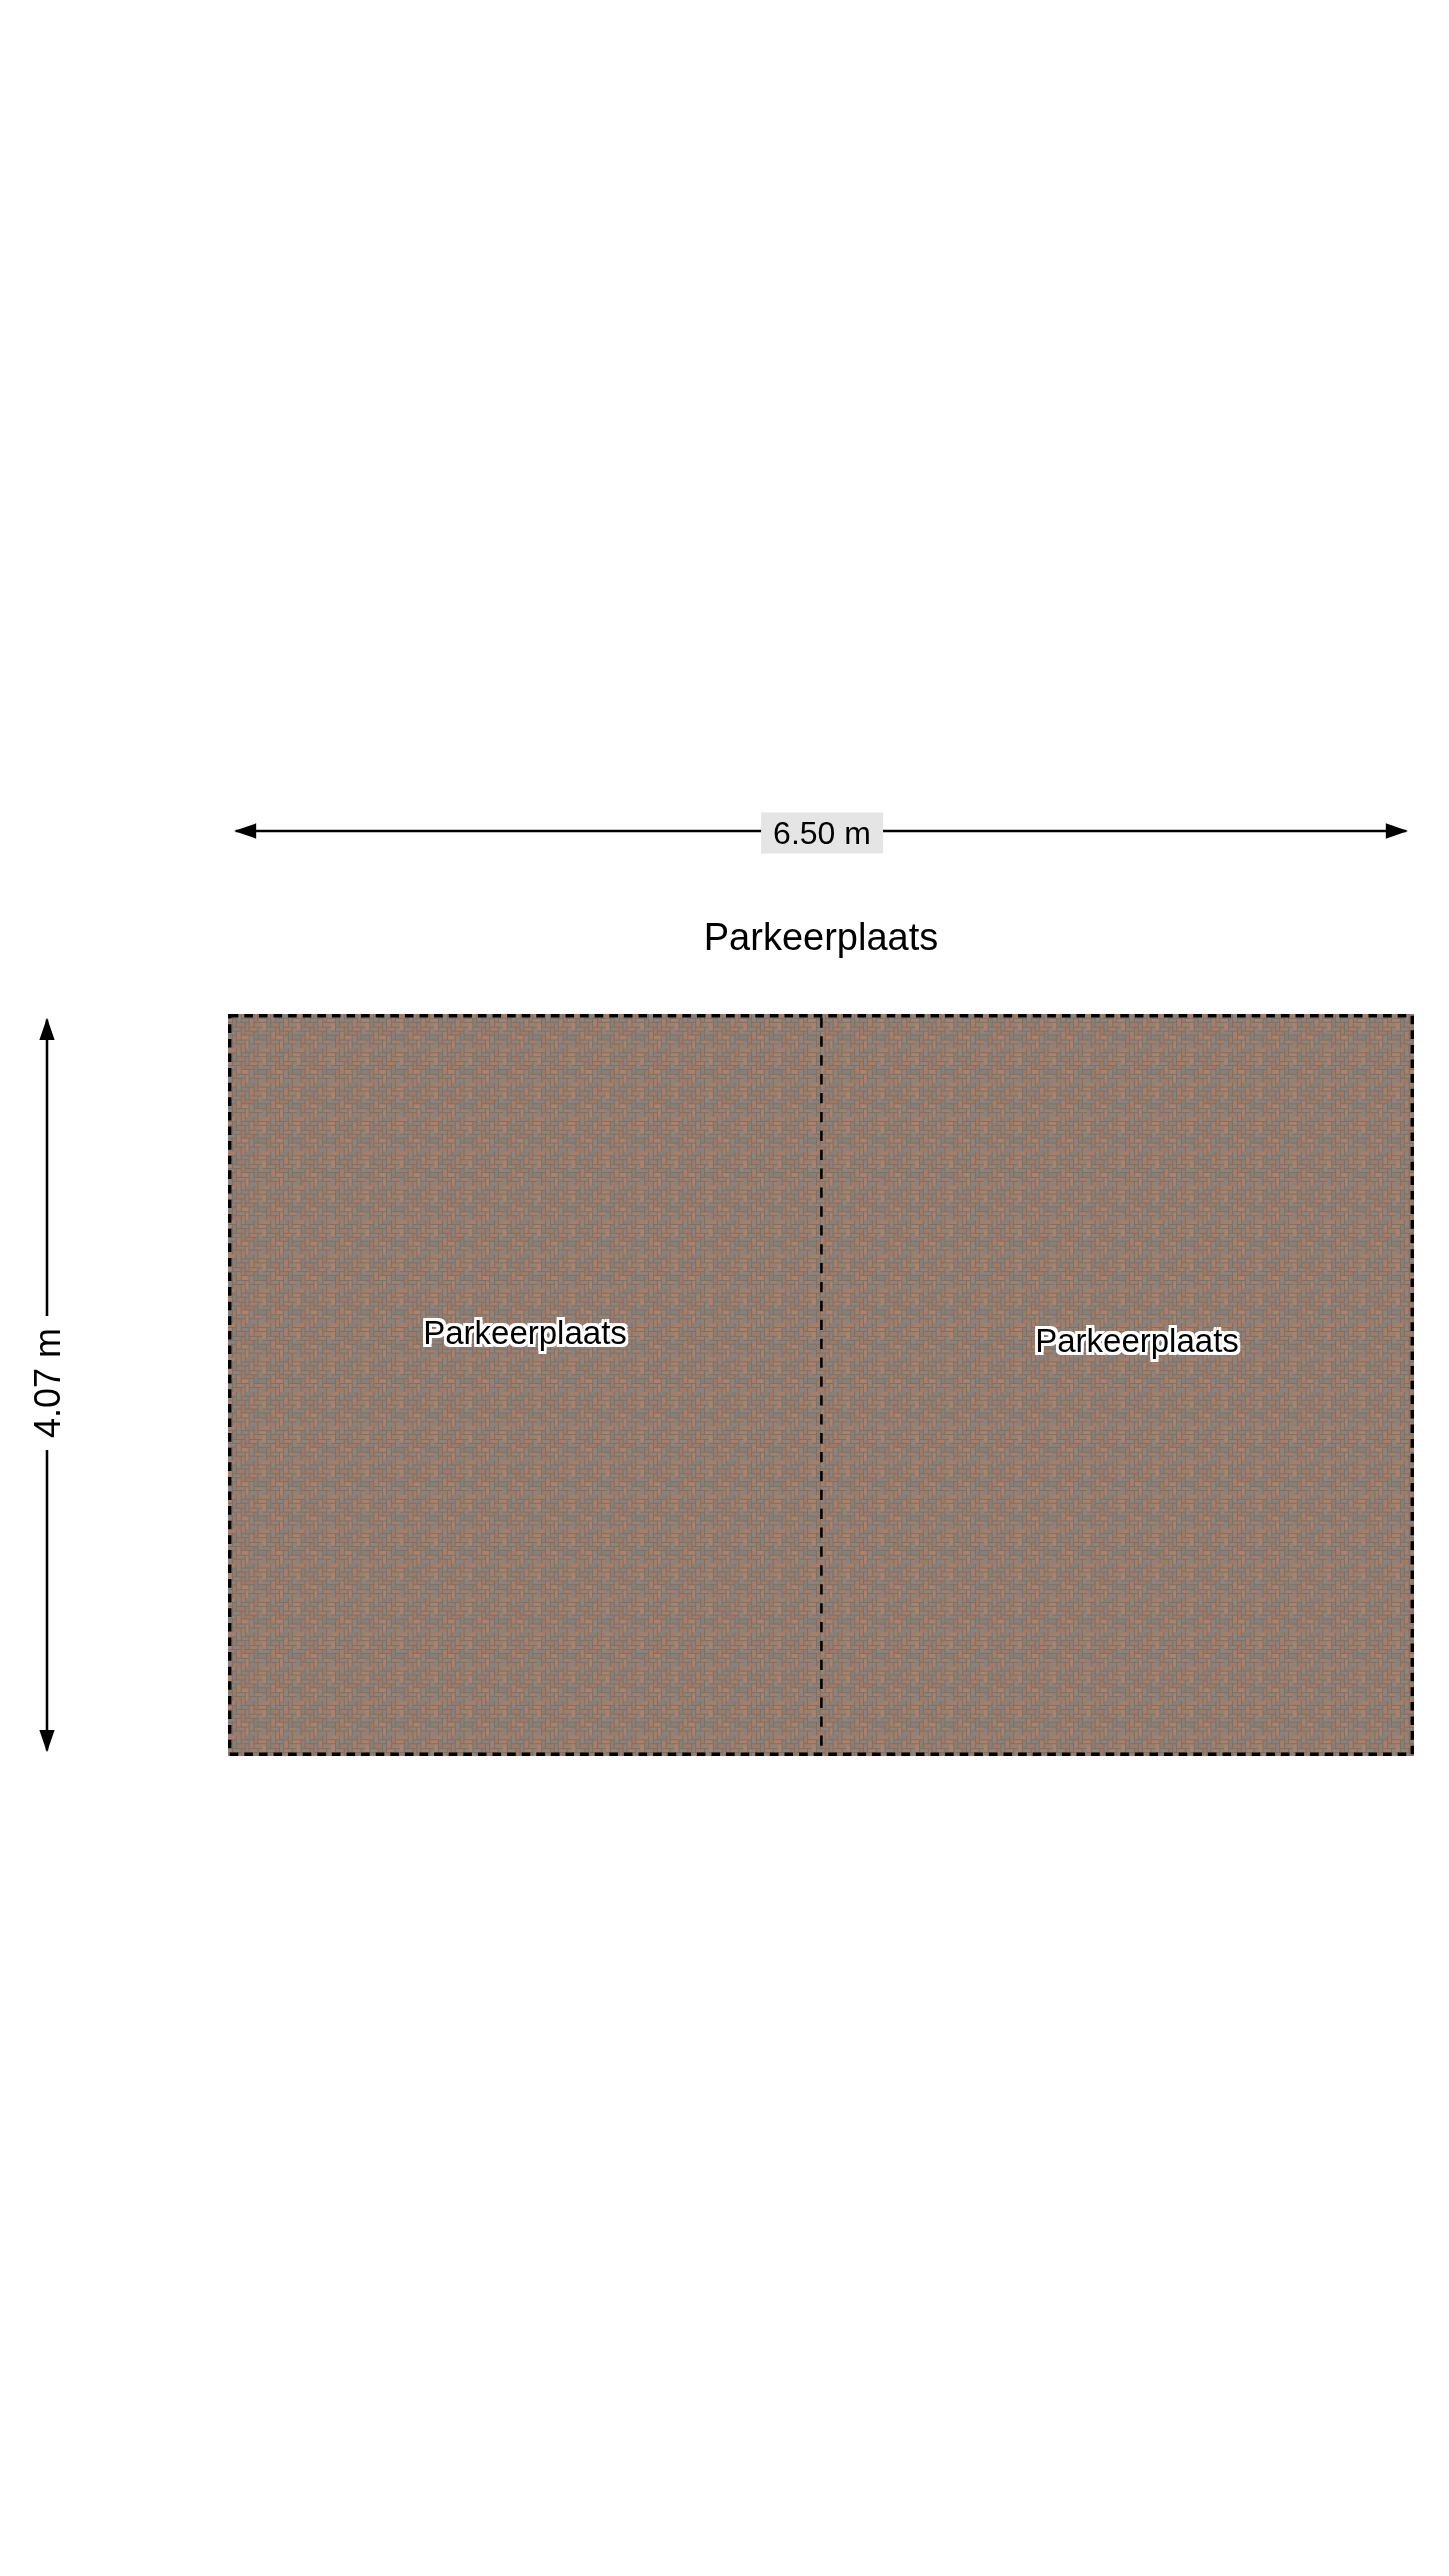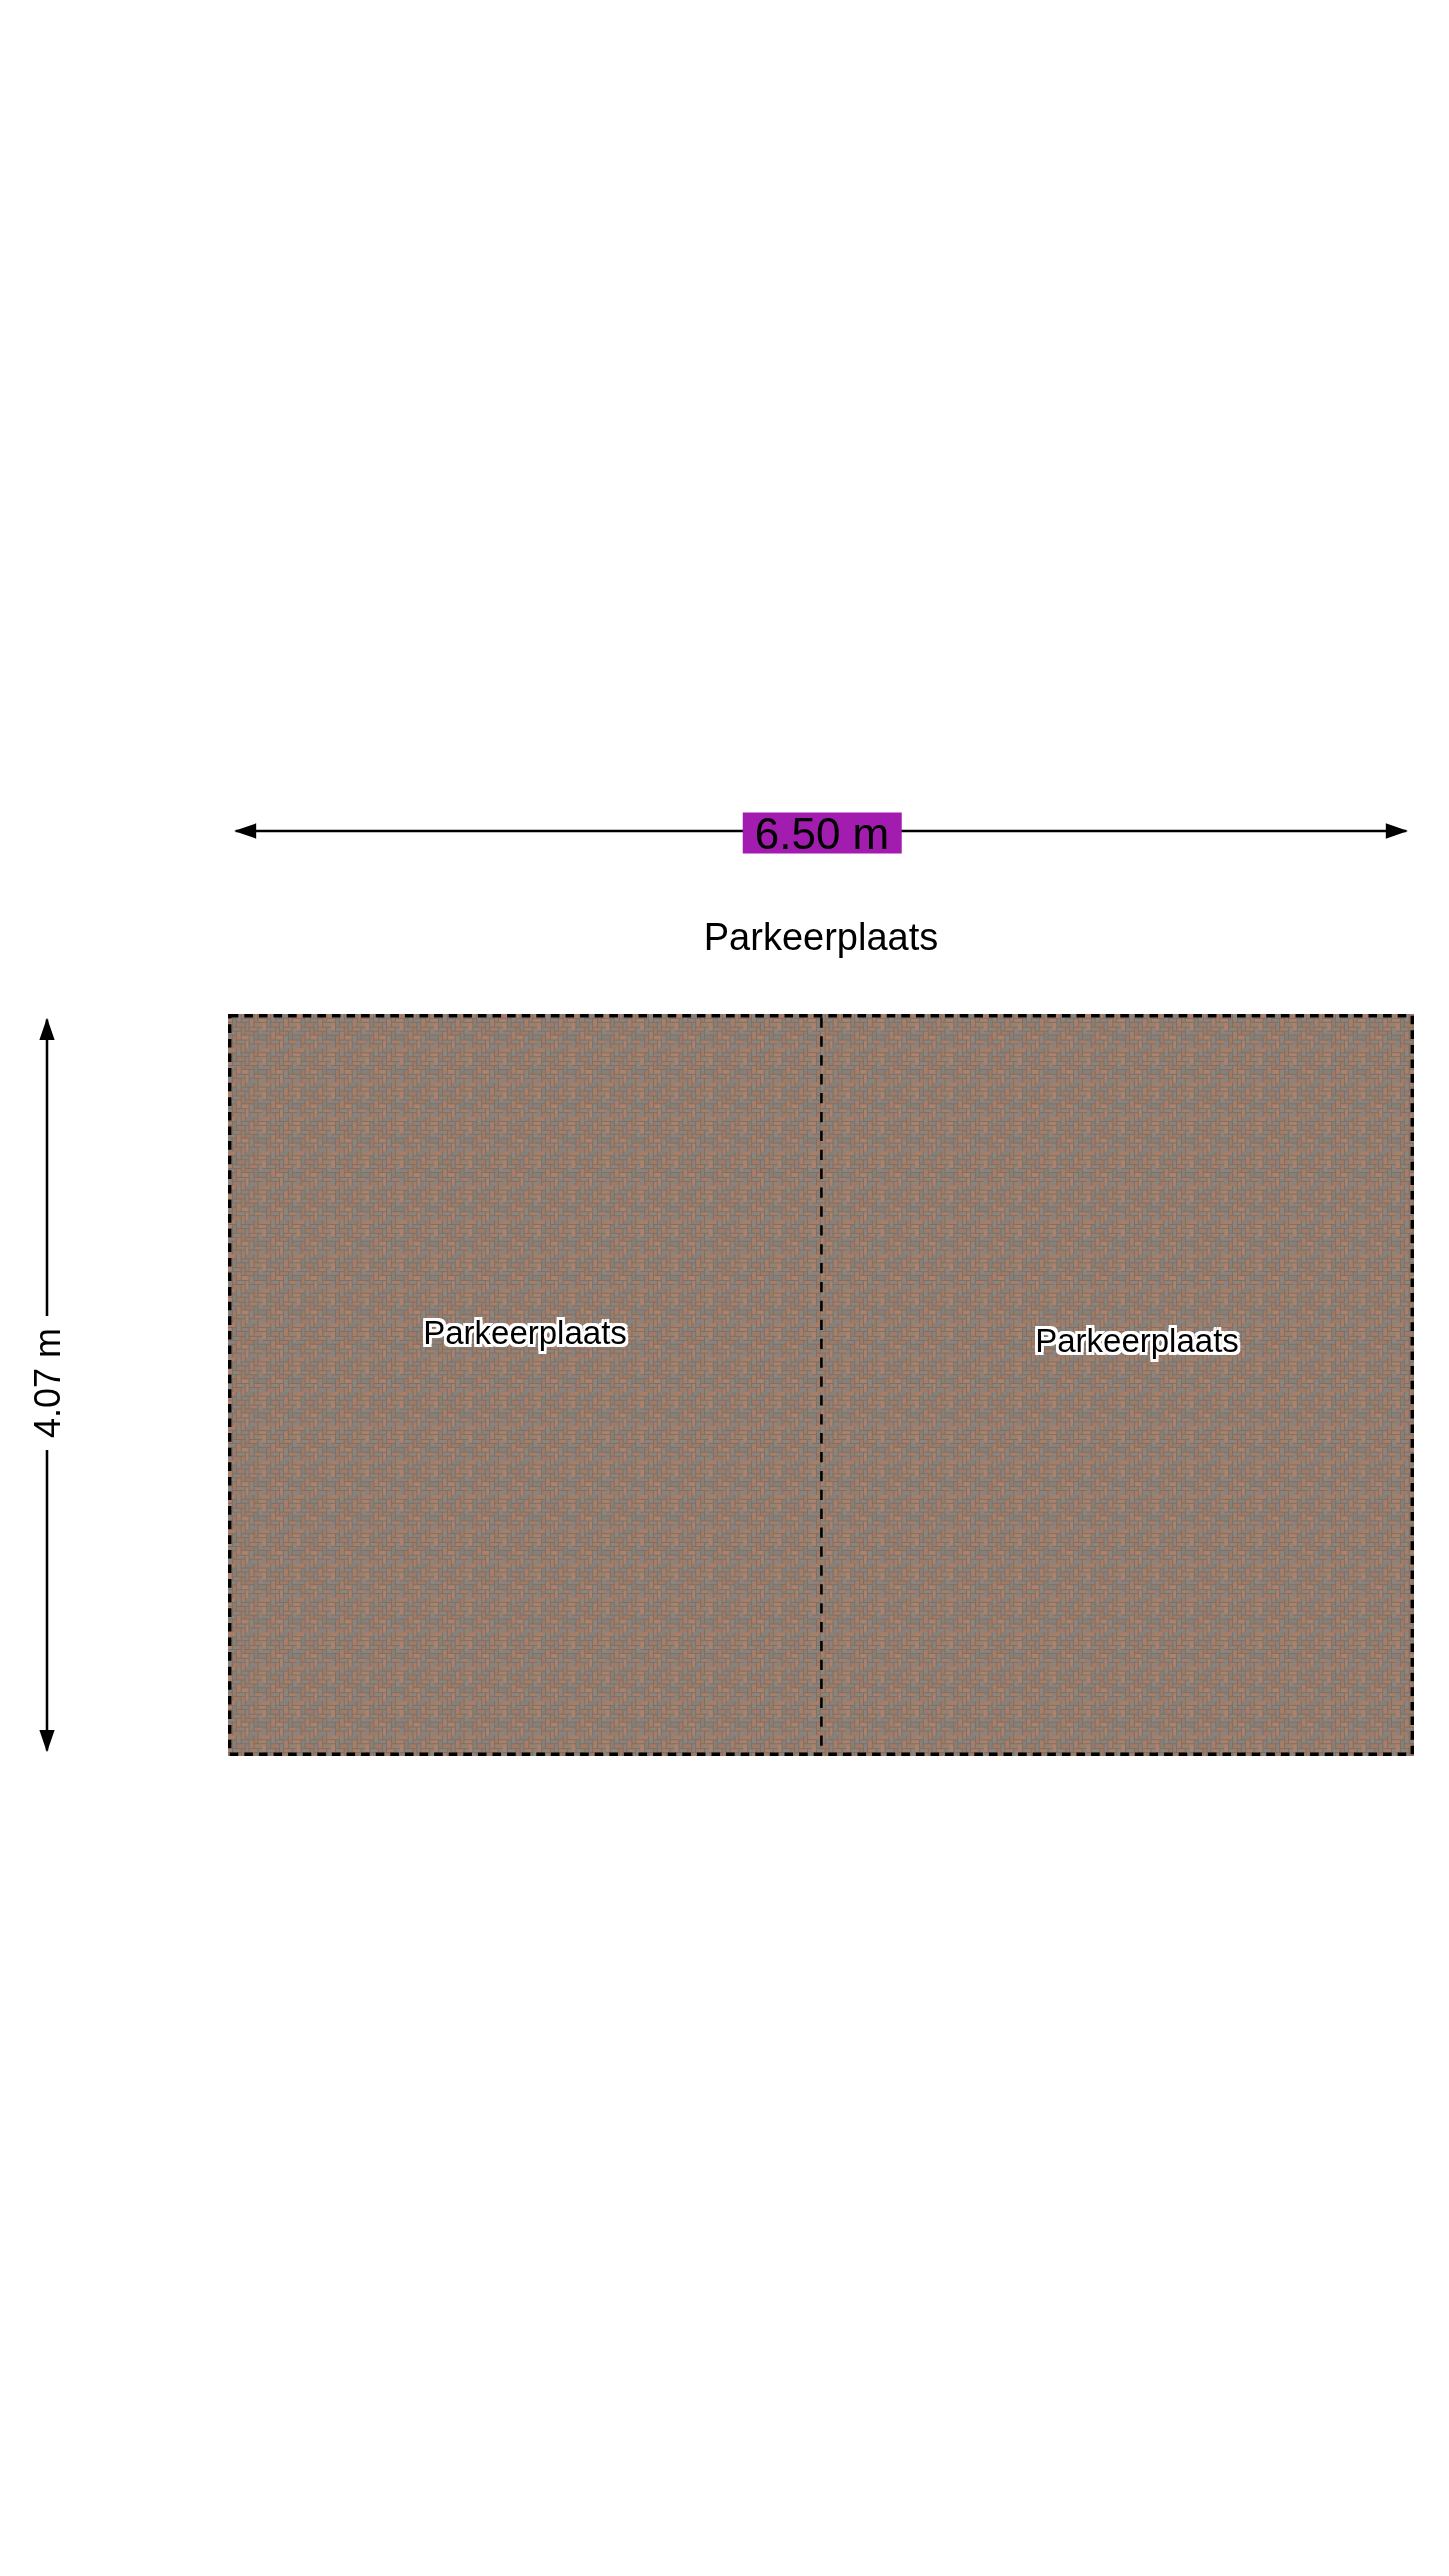--- a/index.html
+++ b/index.html
@@ -23,23 +23,23 @@
     left: 228px;
     top: 814px;
     width: 1186px;
     height: 34px;
   }
   .dim-h-label {
     position: absolute;
     left: 822px;
     top: 833px;
     transform: translate(-50%, -50%);
-    background: #a21caf;
+    background: #e5e5e5;
     padding: 0 12px;
-    font-size: 44px;
+    font-size: 32px;
     line-height: 41px;
     color: #000000;
     white-space: nowrap;
     z-index: 2;
   }
 
   
   .plan-title {
     position: absolute;
     left: 228px;

